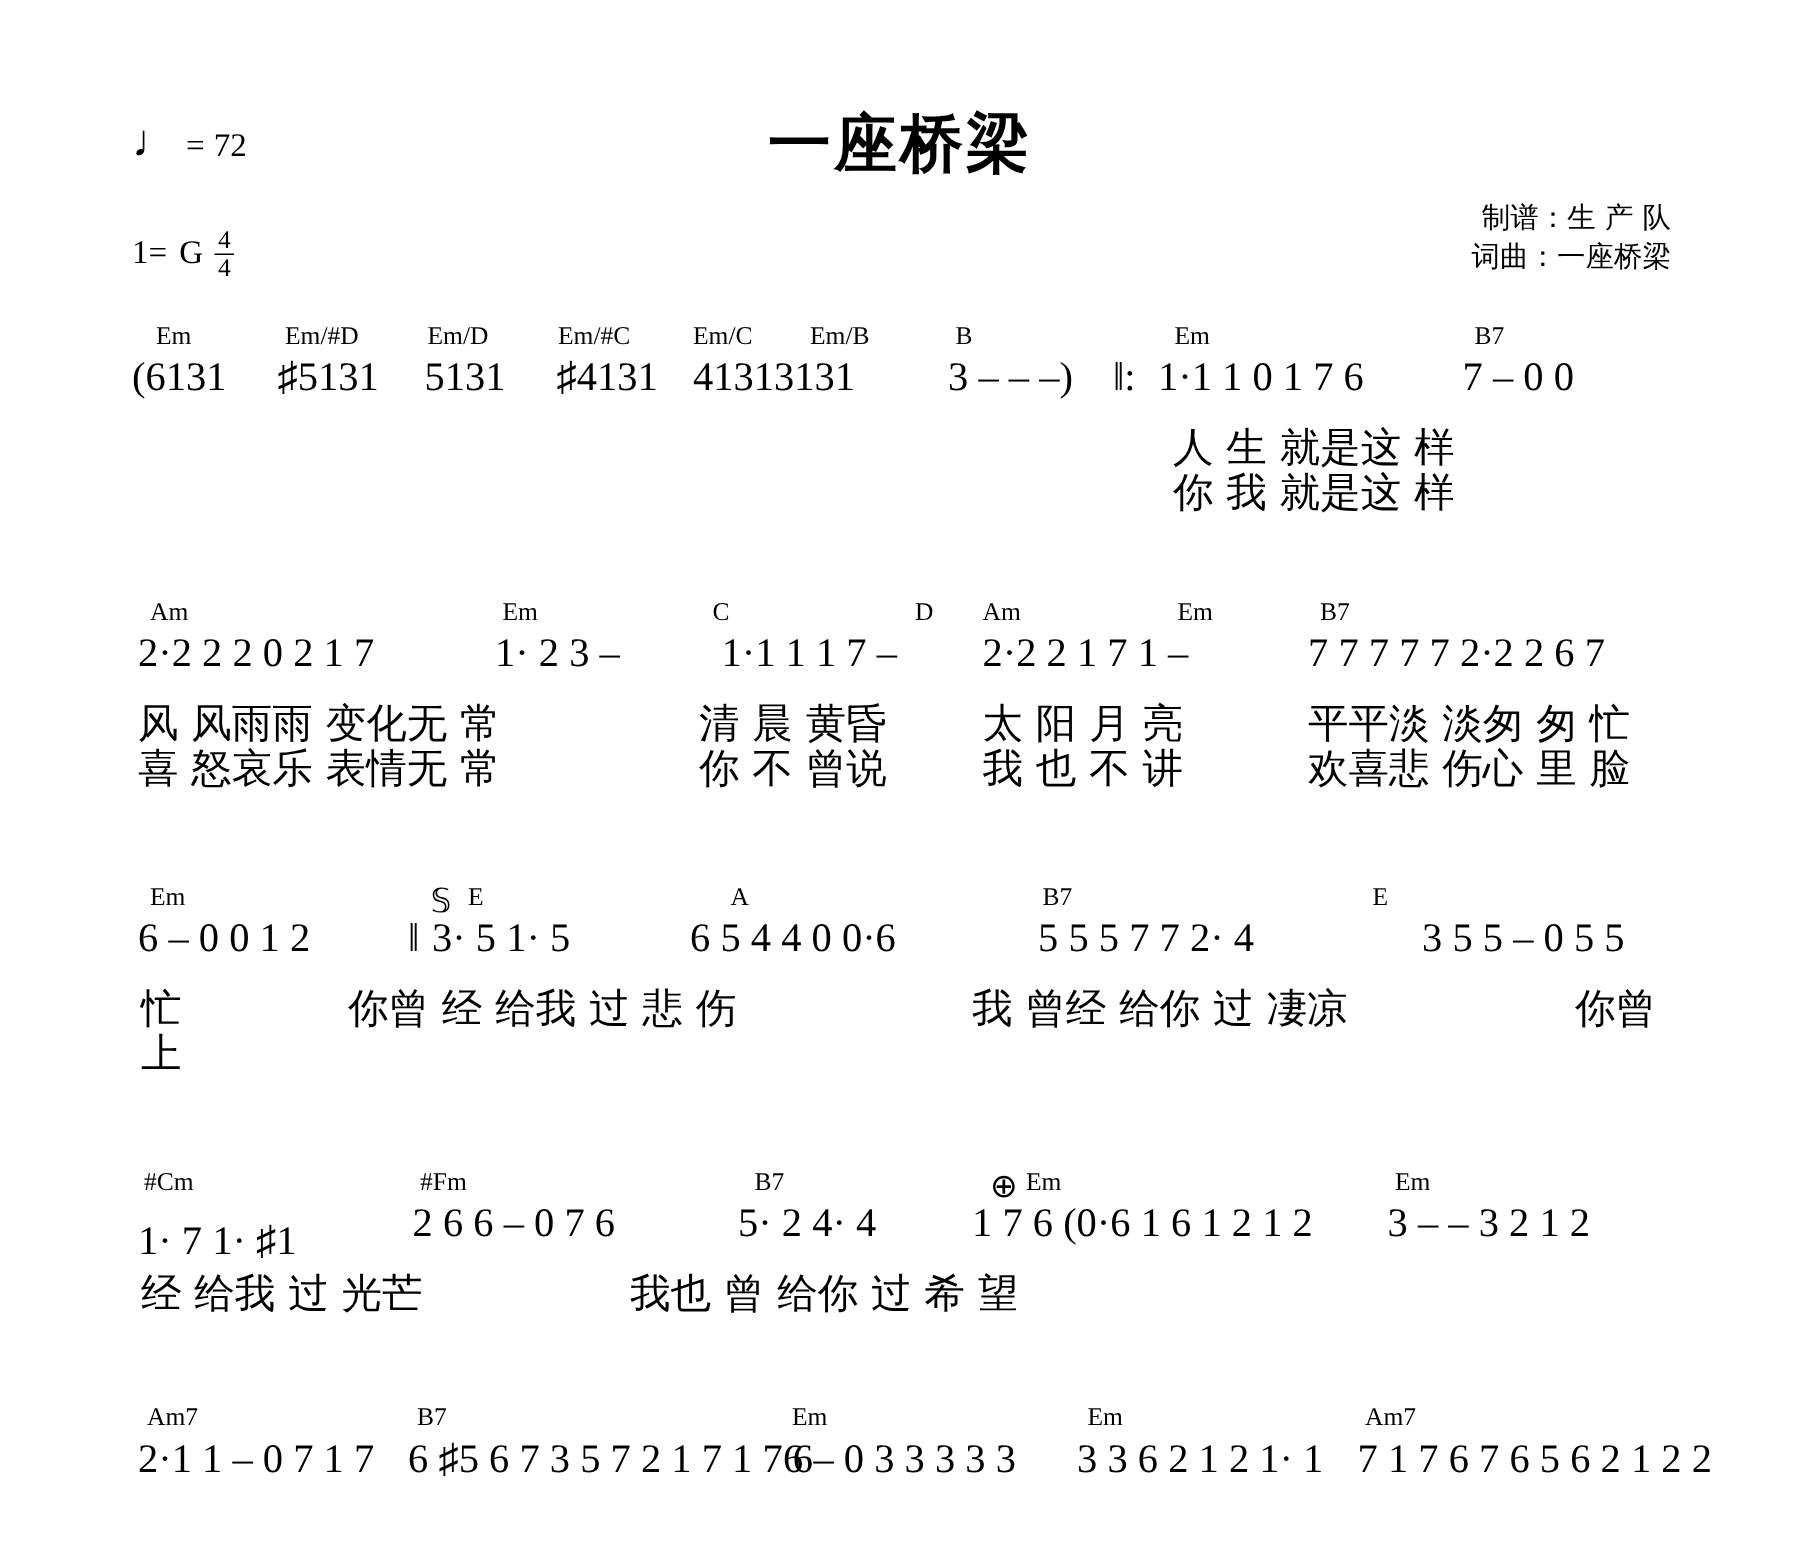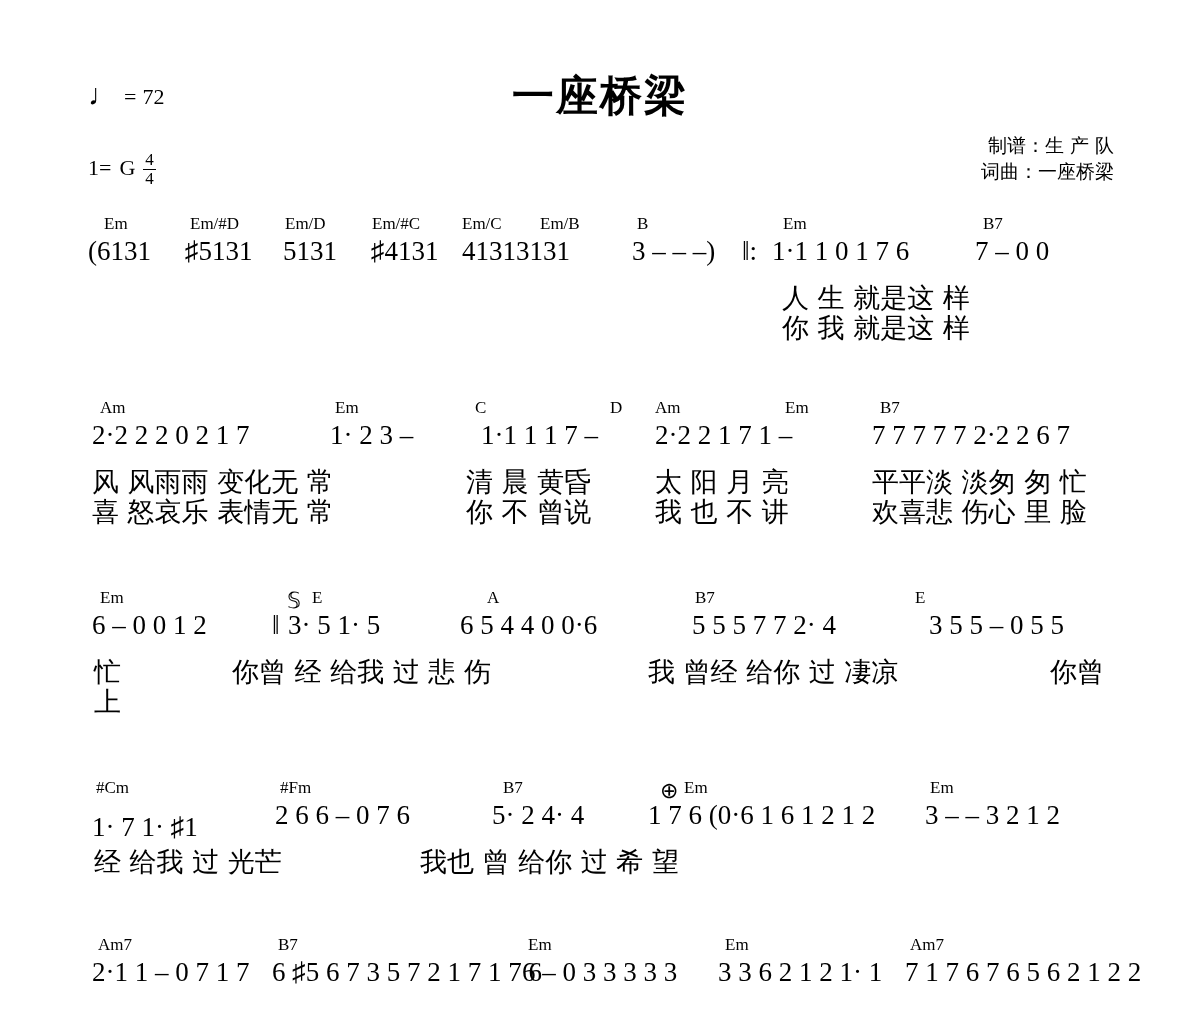--- a/index.html
+++ b/index.html
@@ -212,21 +212,21 @@
           <span class="chord" style="left: 695px;">B7</span>
           <span class="chord" style="left: 915px;">E</span>
           <span class="chord" style="left: 287px; font-size: 22px;">𝕊</span>
         </div>
         <div class="notes">
           <span class="seg" style="left: 92px;">6 – 0 0 1 2</span>
           <span class="seg" style="left: 272px;">‖</span>
           <span class="seg" style="left: 288px;">3· 5 1· 5</span>
           <span class="seg" style="left: 460px;">6 5 4 4 0  0·6</span>
           <span class="seg" style="left: 670px; margin-left: 22px;">5 5 5 7 7 2·  4</span>
-          <span class="seg" style="left: 929px;">3 5 5 – 0 5 5</span>
+          <span class="seg" style="left: 948px;">3 5 5 – 0 5 5</span>
         </div>
         <div class="lyrics">
           <span class="seg" style="left: 94px;">忙</span>
           <span class="seg" style="left: 648px;">我 曾经  给你   过 凄凉</span>
           <span class="seg" style="left: 232px;">你曾 经  给我 过 悲 伤</span>
           <span class="seg" style="left: 1050px;">你曾</span>
         </div>
         <div class="lyrics">
           <span class="seg" style="left: 94px;">上</span>
         </div>

